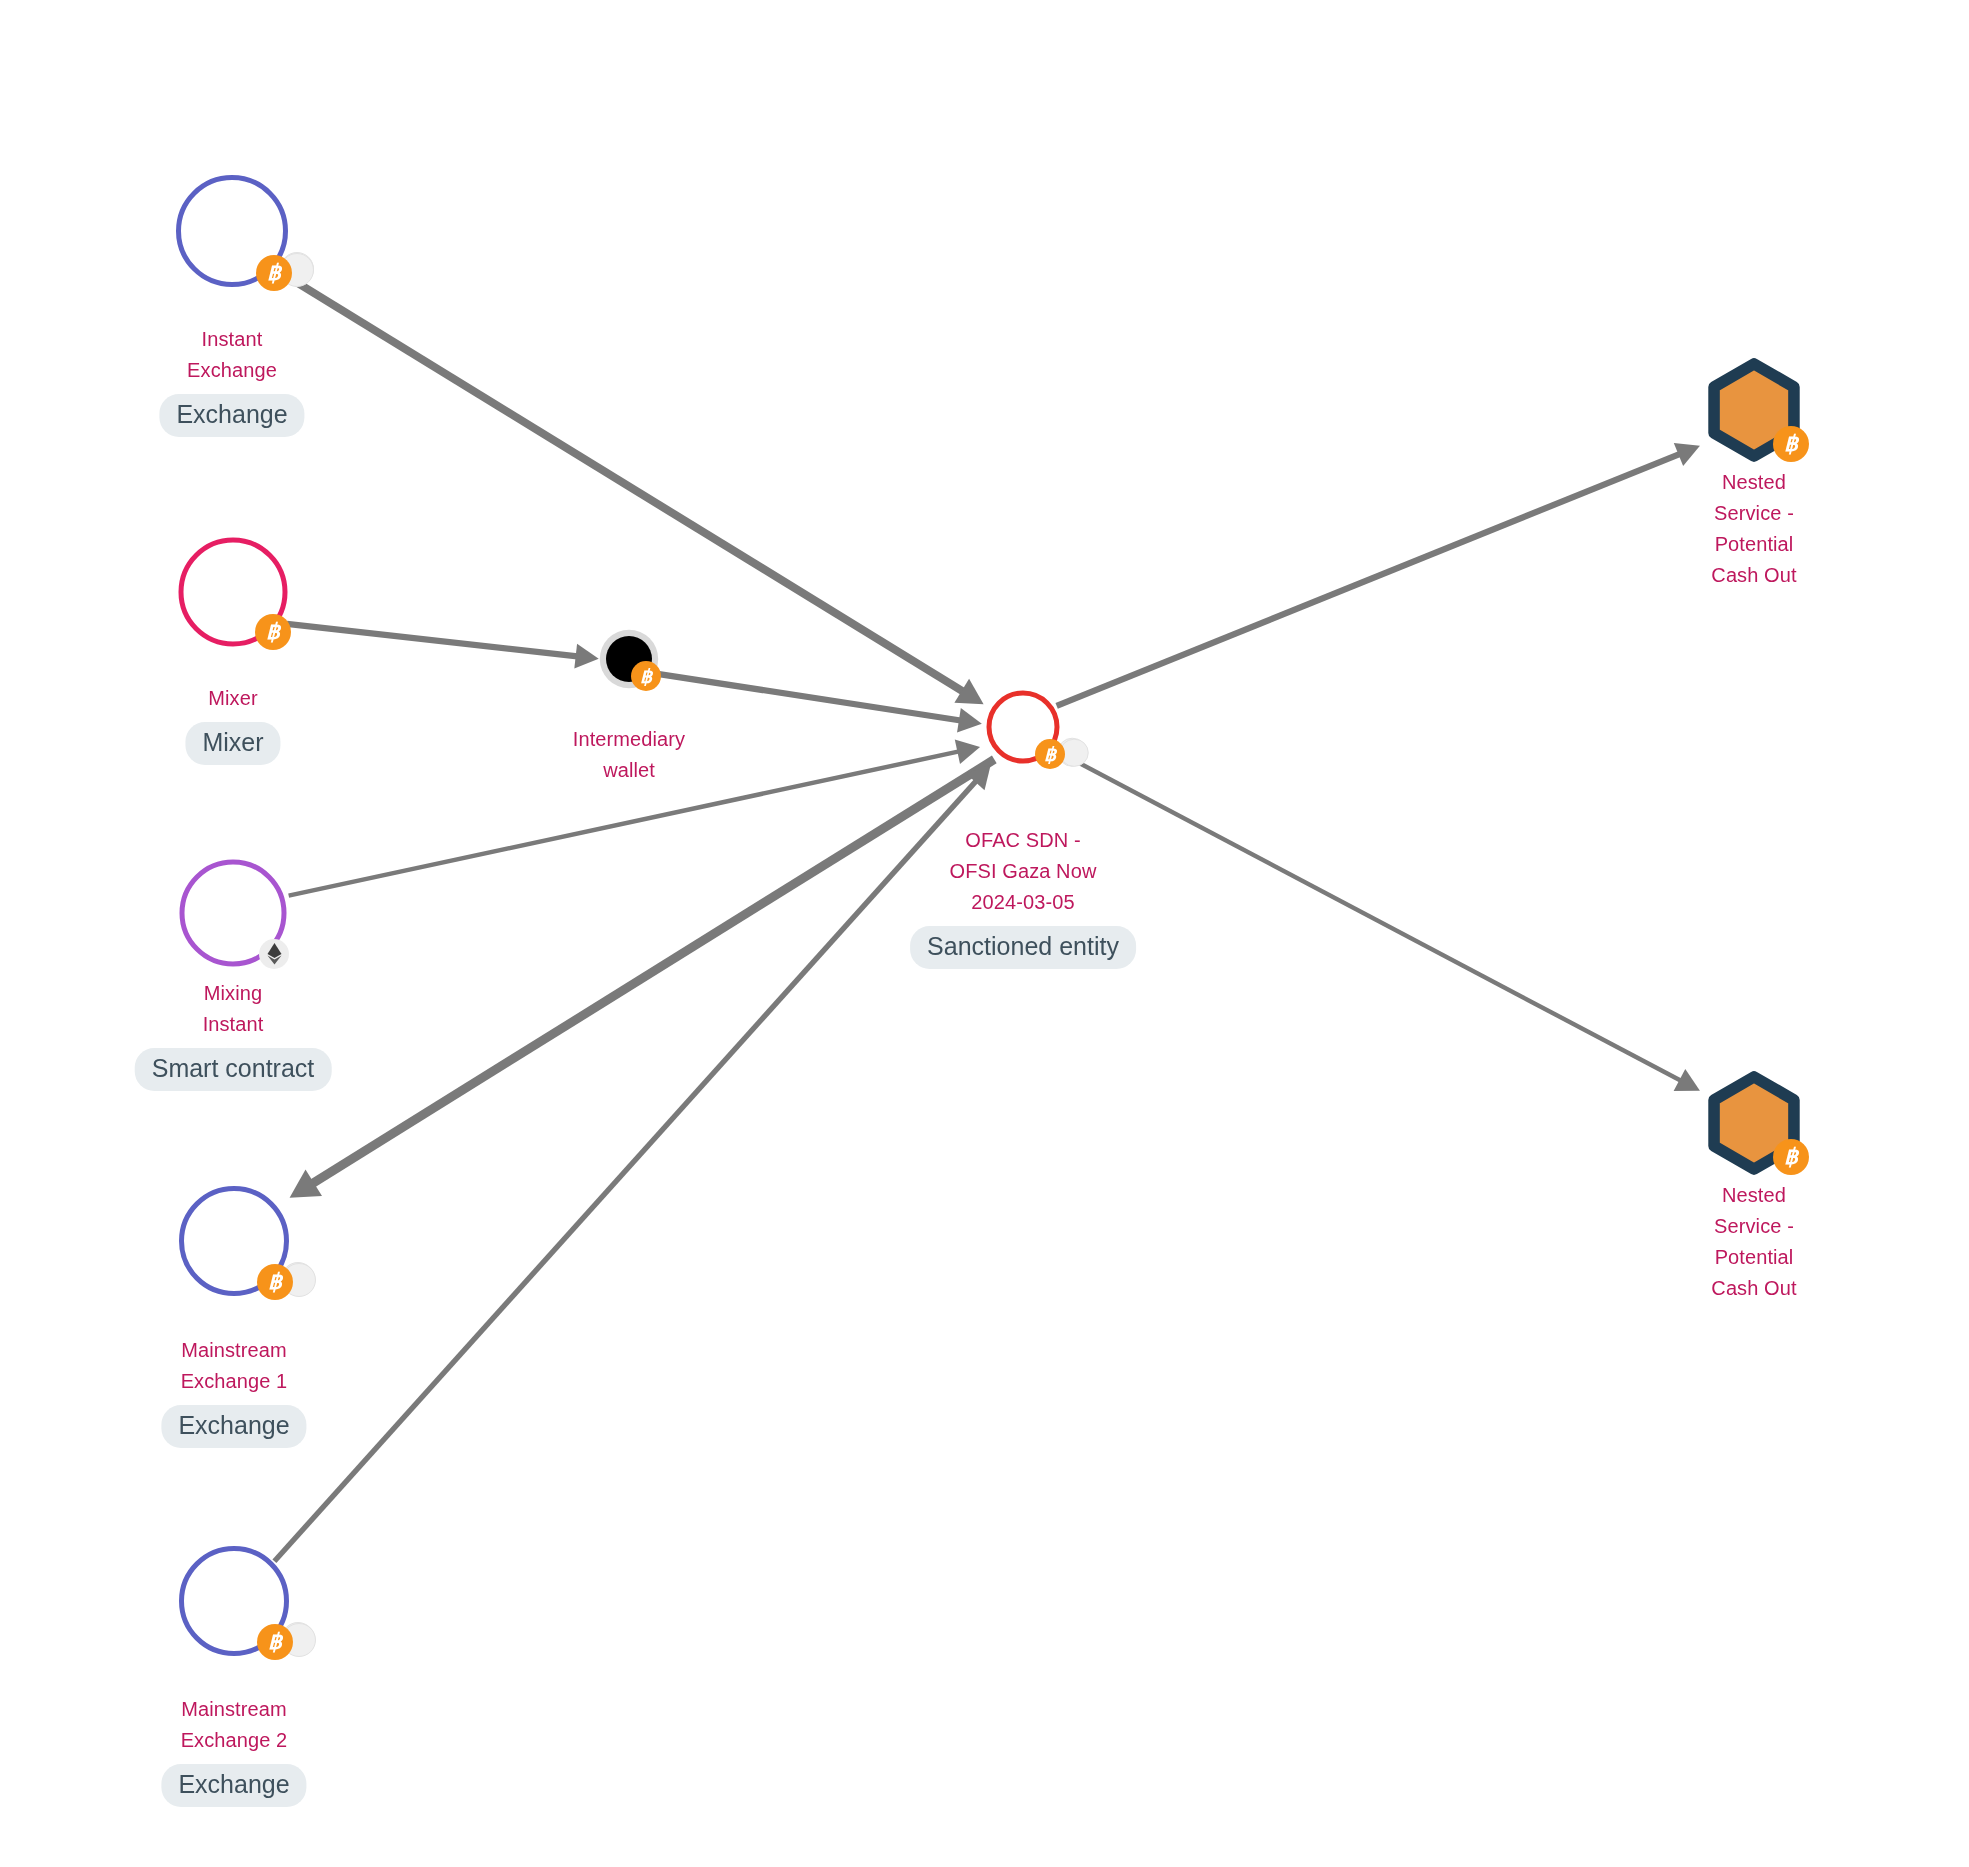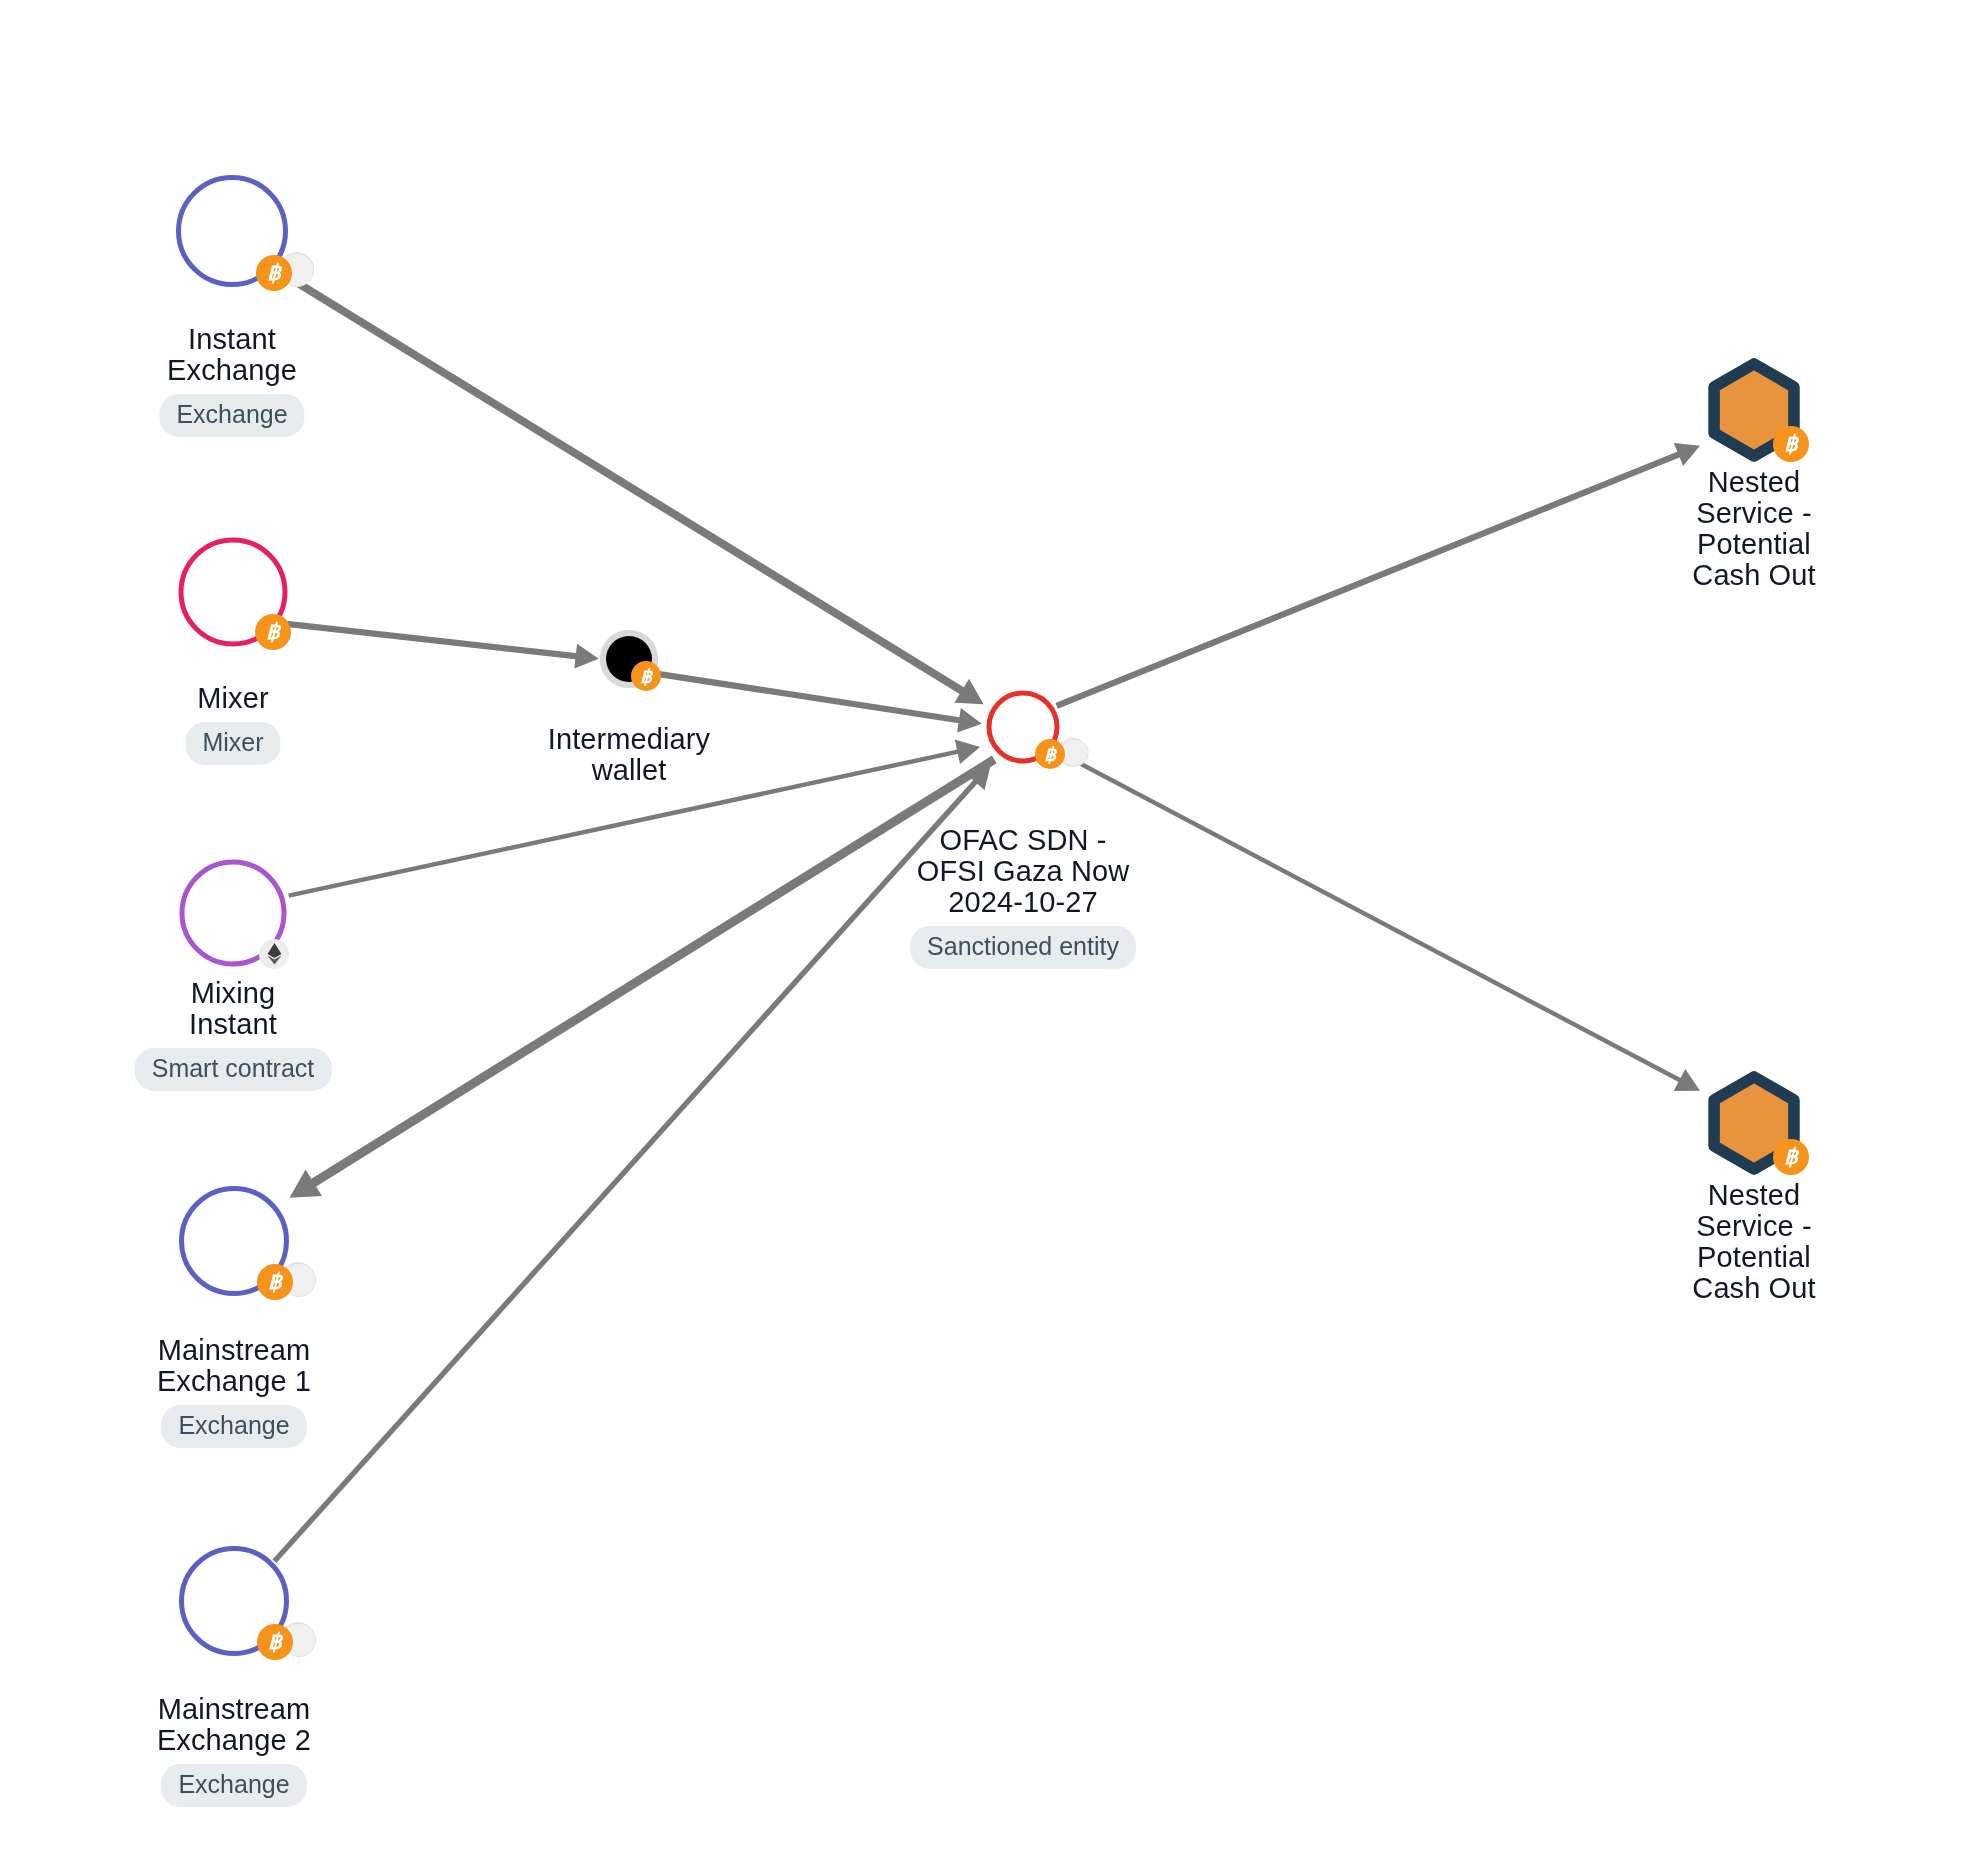--- a/index.html
+++ b/index.html
@@ -71,23 +71,23 @@
     z-index: 2;
   }
   .labels {
     position: absolute;
     transform: translateX(-50%);
     text-align: center;
     white-space: nowrap;
     pointer-events: none;
   }
   .node-title {
-    font-size: 29px;
+    font-size: 20px;
     line-height: 31px;
-    color: #0f172a;
+    color: #be185d;
     letter-spacing: 0.1px;
   }
   .pill {
     display: inline-block;
     margin-top: 8px;
     padding: 6.2px 17px 8px 17px;
     border-radius: 19.6px;
     background: #E7ECEF;
     color: #3E505C;
     font-size: 25px;
@@ -225,21 +225,21 @@
       <div class="labels" style="left: 629px; top: 708px; margin-top: 16px;">
         <div class="node-title">
           <div>Intermediary</div>
           <div>wallet</div>
         </div>
       </div>
       <div class="labels" style="left: 1023px; top: 825px;">
         <div class="node-title">
           <div>OFAC SDN -</div>
           <div>OFSI Gaza Now</div>
-          <div>2024-10-27</div>
+          <div>2024-03-05</div>
         </div>
         <div><span class="pill">Sanctioned entity</span></div>
       </div>
       <div class="labels" style="left: 1754px; top: 467px;">
         <div class="node-title">
           <div>Nested</div>
           <div>Service -</div>
           <div>Potential</div>
           <div>Cash Out</div>
         </div>

